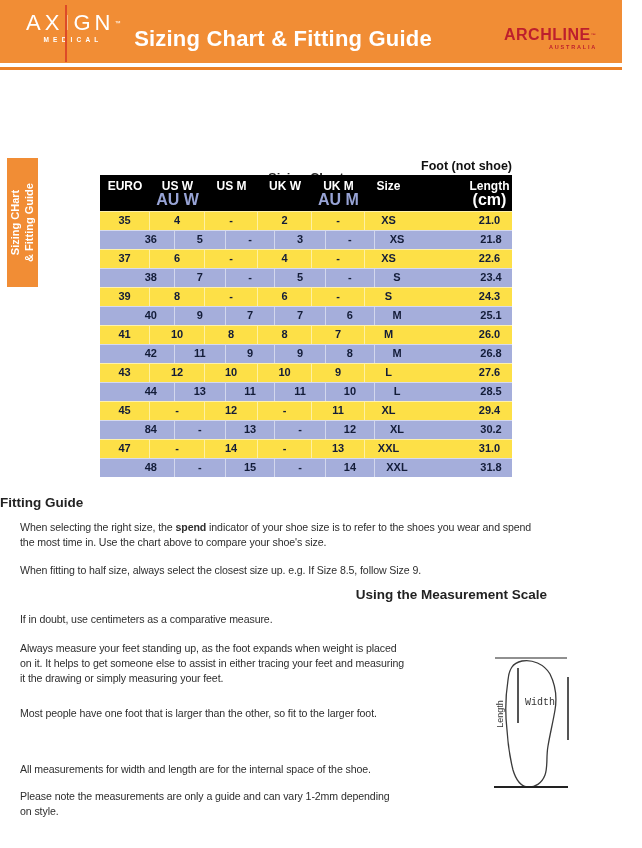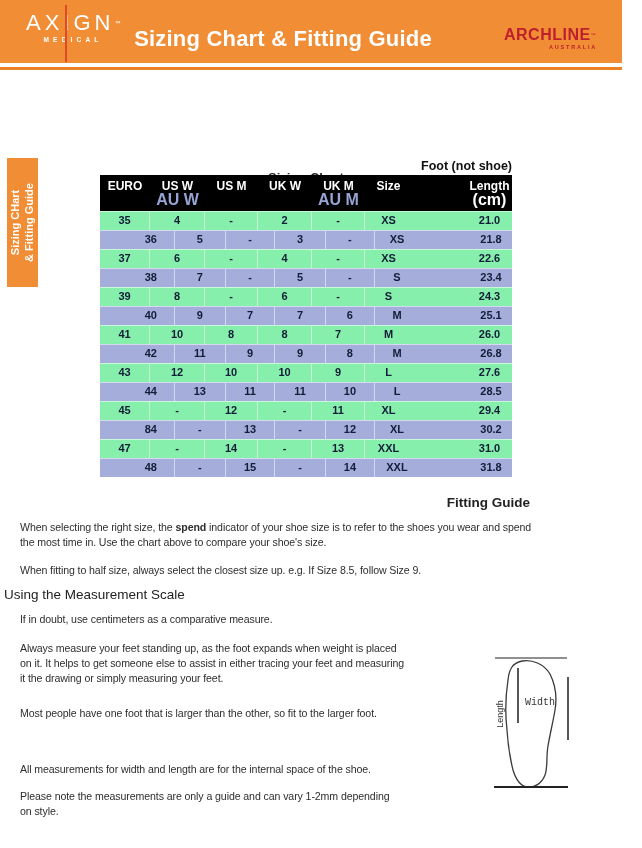--- a/index.html
+++ b/index.html
@@ -38,30 +38,30 @@
 
   
   .size-table { position:absolute; left:100px; top:175px; width:412px; }
   .thead { display:flex; background:#000000; height:36px; }
   .th { color:#fff; font-weight:700; font-size:12px; text-align:center; padding-top:5px; }
   .th .l1 { line-height:13px; }
   .th .l2 { font-size:16px; line-height:13px; color:#98A4D6; }
   .th.c7 .l2 { color:#ffffff; }
   .c0{width:50px}.c1{width:55px}.c2{width:53px}.c3{width:54px}.c4{width:53px}.c5{width:47px}.c6{width:55px}.c7{width:45px}
   .trow { display:flex; height:19px; border-top:1px solid rgba(255,255,255,0.55); }
-  .row-blue { background:#86efac; }
+  .row-blue { background:#fde047; }
   .row-peri { background:#A5AEDB;padding-left:28px; }
   .tcell { font-size:11px; font-weight:700; color:#131C38; text-align:center; line-height:17px; }
   .tcell.sep { border-right:1px solid rgba(255,255,255,0.5); }
 
   
-  .fg-heading { position:absolute; left:0; top:495px; width:530px; text-align:right;
+  .fg-heading { position:absolute; left:0; top:495px; width:530px; text-align:left;
                 font-size:13.5px; font-weight:800; color:#222; }
-  .ms-heading { position:absolute; left:4px; top:587px; width:530px; text-align:left;
-                font-size:13.5px; font-weight:400; color:#222; }
+  .ms-heading { position:absolute; left:17px; top:587px; width:530px; text-align:right;
+                font-size:13.5px; font-weight:700; color:#222; }
   .para { position:absolute; left:20px; width:560px; font-size:10.6px; line-height:15px;
           color:#2e2e2e; letter-spacing:-0.1px; white-space:pre-line; }
   .p1{top:520px} .p2{top:563px} .p3{top:612px} .p4{top:641px} .p5{top:706px} .p6{top:762px} .p7{top:789px; width:500px;}
 
   
   .foot-diagram { position:absolute; left:490px; top:650px; width:110px; height:145px; }
   .fd-topline { position:absolute; left:5px; top:7px; width:72px; height:2px; background:#909090; }
   .fd-bottomline { position:absolute; left:4px; top:136px; width:74px; height:2px; background:#222; }
   .fd-svg { position:absolute; left:10px; top:8px; }
   .fd-tick-left  { position:absolute; left:27px; top:18px; width:2px; height:55px; background:#555; }

